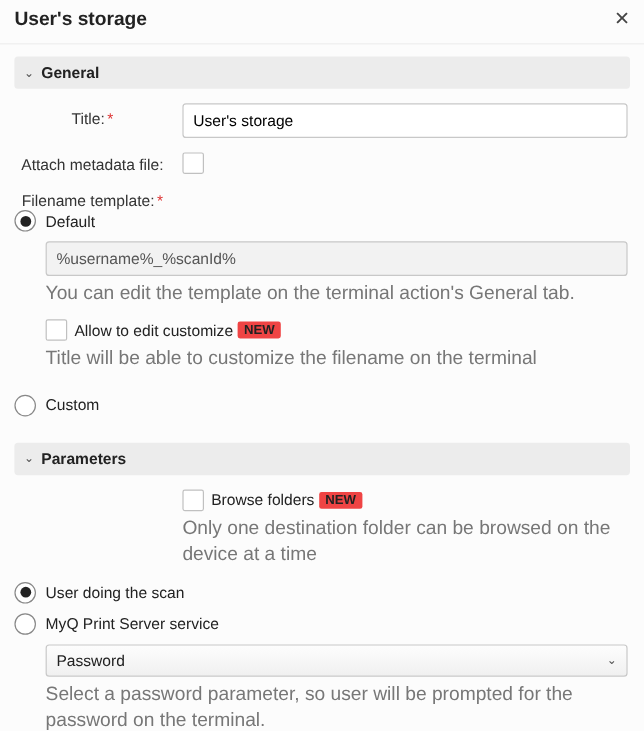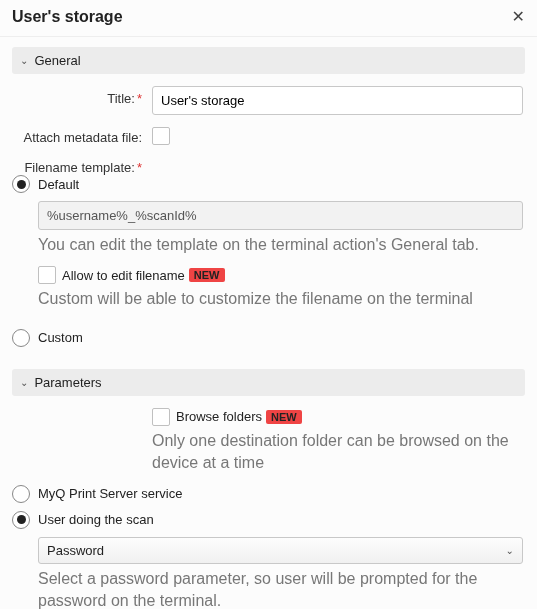--- a/index.html
+++ b/index.html
@@ -41,30 +41,30 @@
       align-items: center;
       cursor: pointer;
       margin-bottom: 12px;
     }
     .section-header .chev {
       font-size: 10px;
       color: #555;
       margin-right: 6px;
     }
     .section-header .title {
-      font-weight: 400;
+      font-weight: 700;
       font-size: 13px;
     }
     .form-row {
       display: flex;
       margin-bottom: 10px;
     }
     .label-col {
       width: 140px;
-      text-align: right;
+      text-align: center;
       padding-right: 10px;
       padding-top: 5px;
       font-size: 13px;
       color: #333;
       flex-shrink: 0;
     }
     .input-col {
       flex: 1;
       min-width: 0;
       padding-right: 2px;
@@ -213,24 +213,24 @@
       <div class="radio-row">
         <span class="radio selected"></span>
         <span class="label">Default</span>
       </div>
       <div class="indent sub-block">
         <input type="text" class="text-input disabled" readonly="" value="%username%_%scanId%" style="">
         <div class="hint">You can edit the template on the terminal action's General tab.</div>
         <div class="spacer-10"></div>
         <div class="checkbox-row">
           <span class="checkbox"></span>
-          <span class="label">Allow to edit filename</span>
+          <span class="label">Allow to edit customize</span>
           <span class="badge-new">NEW</span>
         </div>
-        <div class="hint">Custom will be able to customize the filename on the terminal</div>
+        <div class="hint">Title will be able to customize the filename on the terminal</div>
       </div>
       <div class="spacer-10"></div>
       <div class="radio-row">
         <span class="radio"></span>
         <span class="label">Custom</span>
       </div>
     </div>
   </div>
 
   <div class="spacer-10"></div>
@@ -248,26 +248,26 @@
         <span class="label">Browse folders</span>
         <span class="badge-new">NEW</span>
       </div>
       <div class="hint">Only one destination folder can be browsed on the device at a time</div>
     </div>
   </div>
 
   <div class="form-row" style="margin-bottom:0;">
     <div class="input-col">
       <div class="radio-row">
+        <span class="radio selected"></span>
+        <span class="label">User doing the scan</span>
+      </div>
+      <div class="radio-row">
         <span class="radio"></span>
         <span class="label">MyQ Print Server service</span>
-      </div>
-      <div class="radio-row">
-        <span class="radio selected"></span>
-        <span class="label">User doing the scan</span>
       </div>
       <div class="indent sub-block">
         <div class="select">
           <span>Password</span>
           <span class="chev-down">⌄</span>
         </div>
         <div class="hint">Select a password parameter, so user will be prompted for the password on the terminal.</div>
       </div>
       <div class="spacer-6"></div>
     </div>

